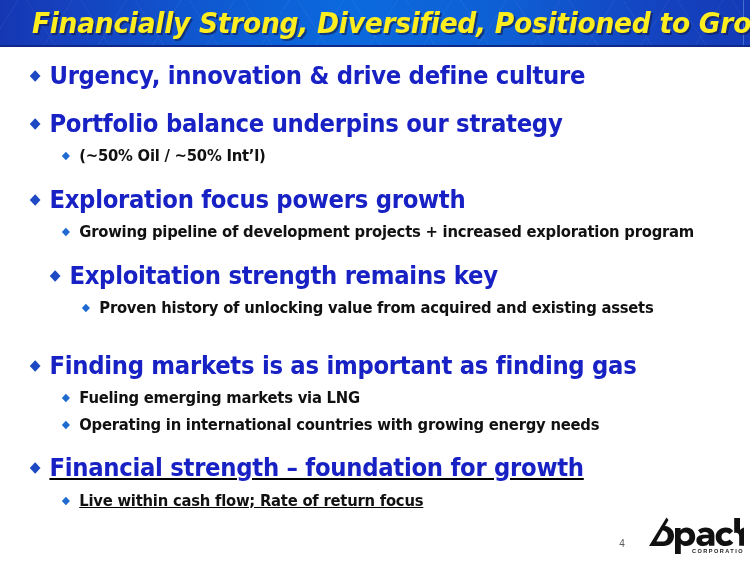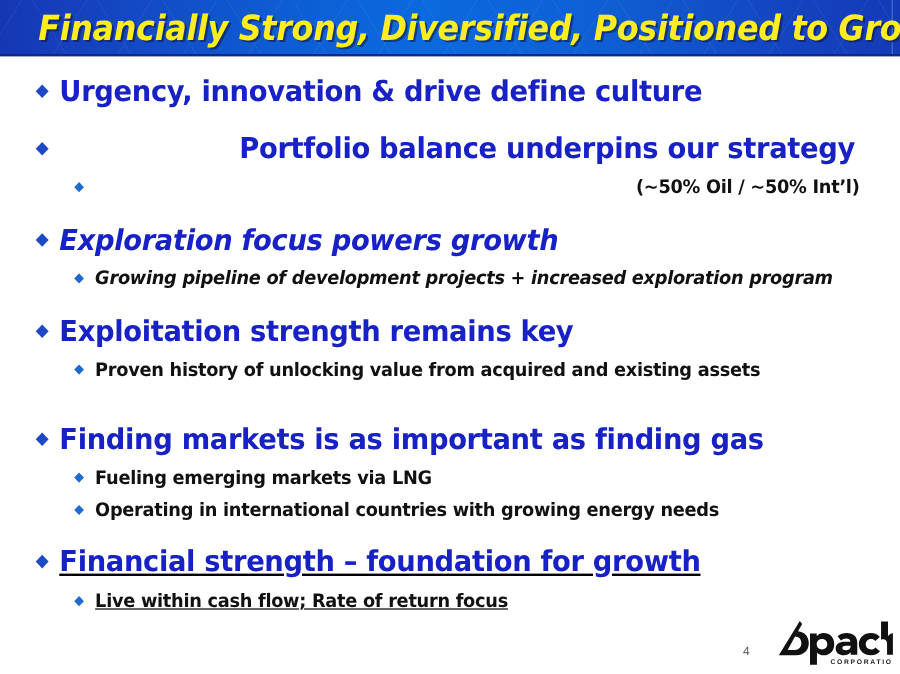--- a/index.html
+++ b/index.html
@@ -165,43 +165,43 @@
 
   <div id="body">
 
     <div class="group" style="margin-top:14px;">
       <div class="bullet1">
         <span class="dia"></span>
         <span>Urgency, innovation &amp; drive define culture</span>
       </div>
     </div>
 
-    <div class="group" style="margin-top:18px;text-align:right;">
+    <div class="group" style="margin-top:18px;">
       <div class="bullet1">
         <span class="dia"></span>
         <span>Portfolio balance underpins our strategy</span>
       </div>
       <div class="bullet2" style="margin-top:6px;">
         <span class="dia"></span>
         <span>(~50% Oil / ~50% Int’l)</span>
       </div>
     </div>
 
-    <div class="group" style="margin-top:18px;font-style:italic;">
+    <div class="group" style="margin-top:18px;">
       <div class="bullet1">
         <span class="dia"></span>
         <span>Exploration focus powers growth</span>
       </div>
       <div class="bullet2" style="margin-top:6px;">
         <span class="dia"></span>
         <span>Growing pipeline of development projects + increased exploration program</span>
       </div>
     </div>
 
-    <div class="group" style="margin-top:18px;">
+    <div class="group" style="margin-top:18px;padding-left:20px;">
       <div class="bullet1">
         <span class="dia"></span>
         <span>Exploitation strength remains key</span>
       </div>
       <div class="bullet2" style="margin-top:6px;">
         <span class="dia"></span>
         <span>Proven history of unlocking value from acquired and existing assets</span>
       </div>
     </div>
 

